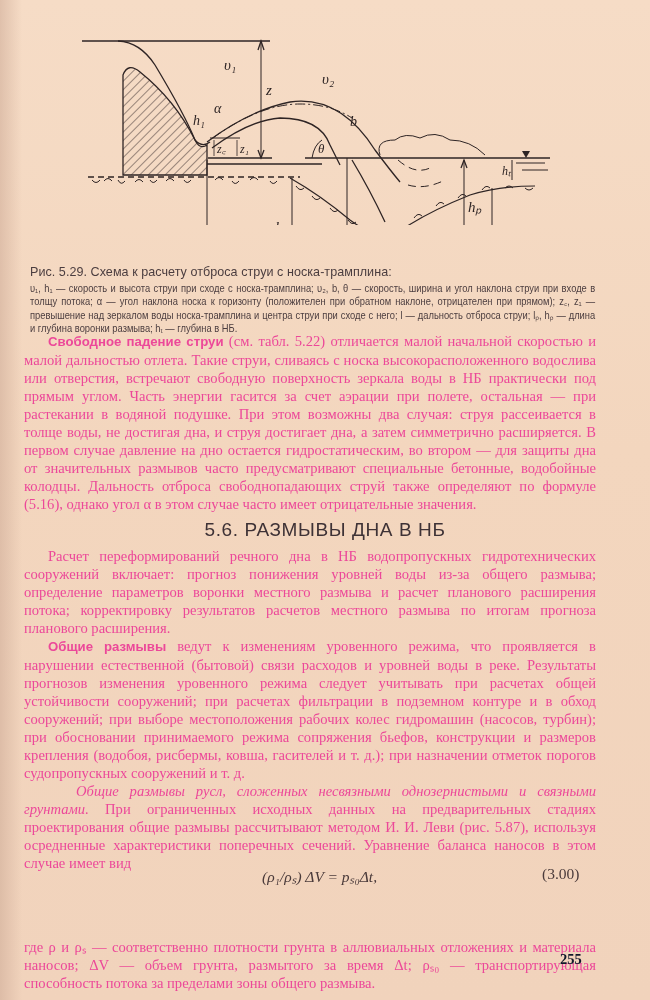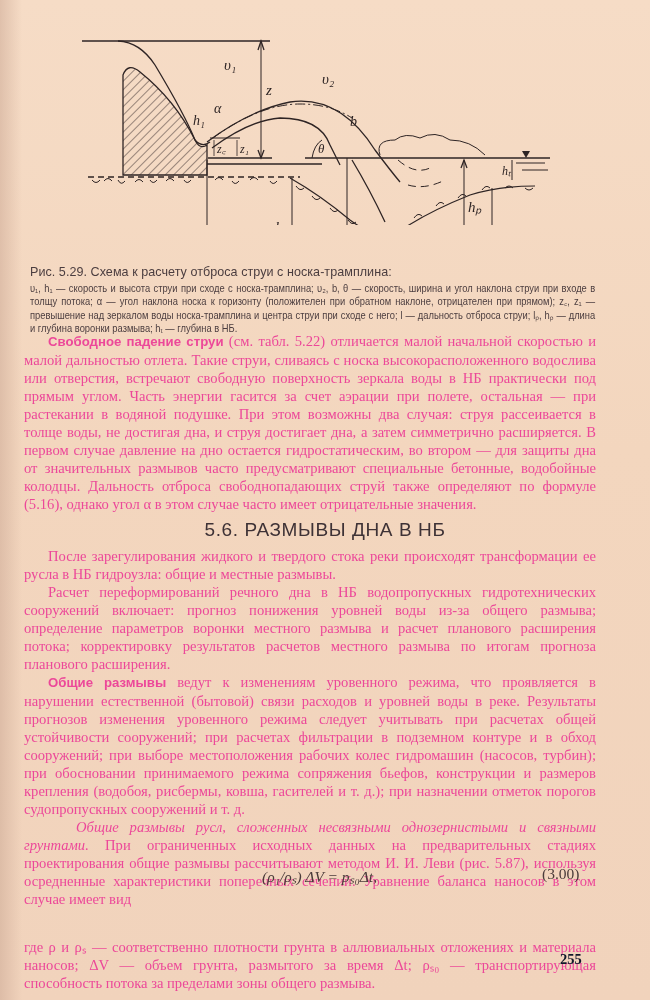--- a/index.html
+++ b/index.html
@@ -146,21 +146,20 @@
   <div class="caption-text">υ₁, h₁ — скорость и высота струи при сходе с носка-трамплина; υ₂, b, θ — скорость, ширина и угол наклона струи при входе в толщу потока; α — угол наклона носка к горизонту (положителен при обратном наклоне, отрицателен при прямом); z꜀, z₁ — превышение над зеркалом воды носка-трамплина и центра струи при сходе с него; l — дальность отброса струи; lₚ, hₚ — длина и глубина воронки размыва; hₜ — глубина в НБ.</div>
 </div>
 
 <div class="body-text" style="top:332px;">
   <p><span class="b">Свободное падение струи</span><span> (см. табл. 5.22) отличается малой начальной скоростью и малой дальностью отлета. Такие струи, сливаясь с носка высокорасположенного водослива или отверстия, встречают свободную поверхность зеркала воды в НБ практически под прямым углом. Часть энергии гасится за счет аэрации при полете, остальная — при растекании в водяной подушке. При этом возможны два случая: струя рассеивается в толще воды, не достигая дна, и струя достигает дна, а затем симметрично расширяется. В первом случае давление на дно остается гидростатическим, во втором — для защиты дна от значительных размывов часто предусматривают специальные бетонные, водобойные колодцы. Дальность отброса свободнопадающих струй также определяют по формуле (5.16), однако угол α в этом случае часто имеет отрицательные значения.</span></p>
 </div>
 
 <div class="section-title">5.6. РАЗМЫВЫ ДНА В НБ</div>
 
 <div class="body-text" style="top:547px;">
-  <p>После зарегулирования жидкого и твердого стока реки происходят трансформации ее русла в НБ гидроузла: общие и местные размывы.</p>
   <p>Расчет переформирований речного дна в НБ водопропускных гидротехнических сооружений включает: прогноз понижения уровней воды из-за общего размыва; определение параметров воронки местного размыва и расчет планового расширения потока; корректировку результатов расчетов местного размыва по итогам прогноза планового расширения.</p>
   <p><span class="b">Общие размывы</span><span> ведут к изменениям уровенного режима, что проявляется в нарушении естественной (бытовой) связи расходов и уровней воды в реке. Результаты прогнозов изменения уровенного режима следует учитывать при расчетах общей устойчивости сооружений; при расчетах фильтрации в подземном контуре и в обход сооружений; при выборе местоположения рабочих колес гидромашин (насосов, турбин); при обосновании принимаемого режима сопряжения бьефов, конструкции и размеров крепления (водобоя, рисбермы, ковша, гасителей и т. д.); при назначении отметок порогов судопропускных сооружений и т. д.</span></p>
   <p><span class="i">Общие размывы русл, сложенных несвязными однозернистыми и связными грунтами.</span><span> При ограниченных исходных данных на предварительных стадиях проектирования общие размывы рассчитывают методом И. И. Леви (рис. 5.87), используя осредненные характеристики поперечных сечений. Уравнение баланса наносов в этом случае имеет вид</span></p>
 </div>
 
 <div class="equation">
   <span class="eq-body">(ρ₁/ρₛ) ΔV = pₛ₀Δt,</span>
   <span class="eq-num">(3.00)</span>
 </div>
 

